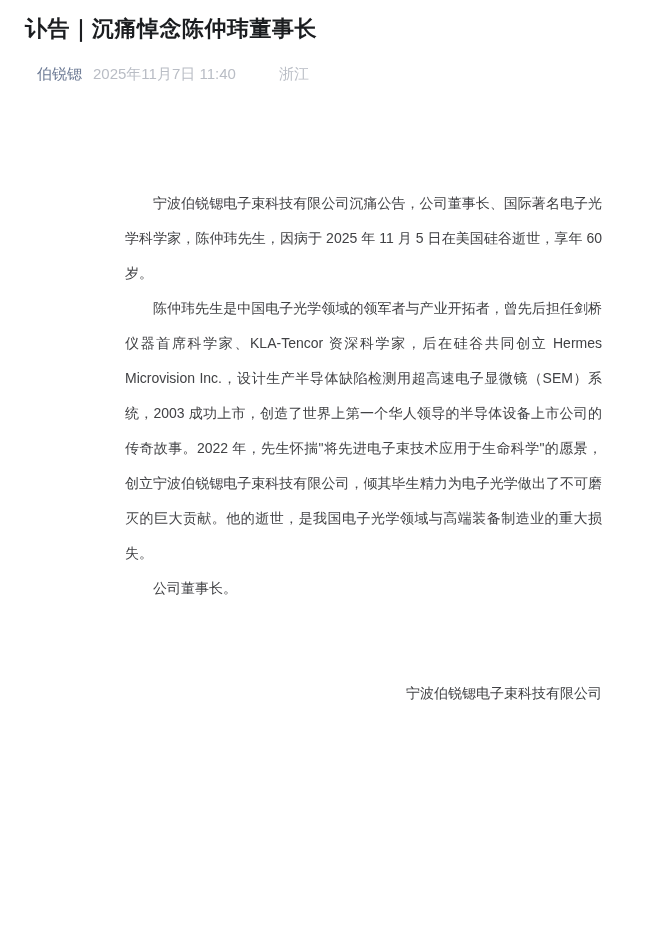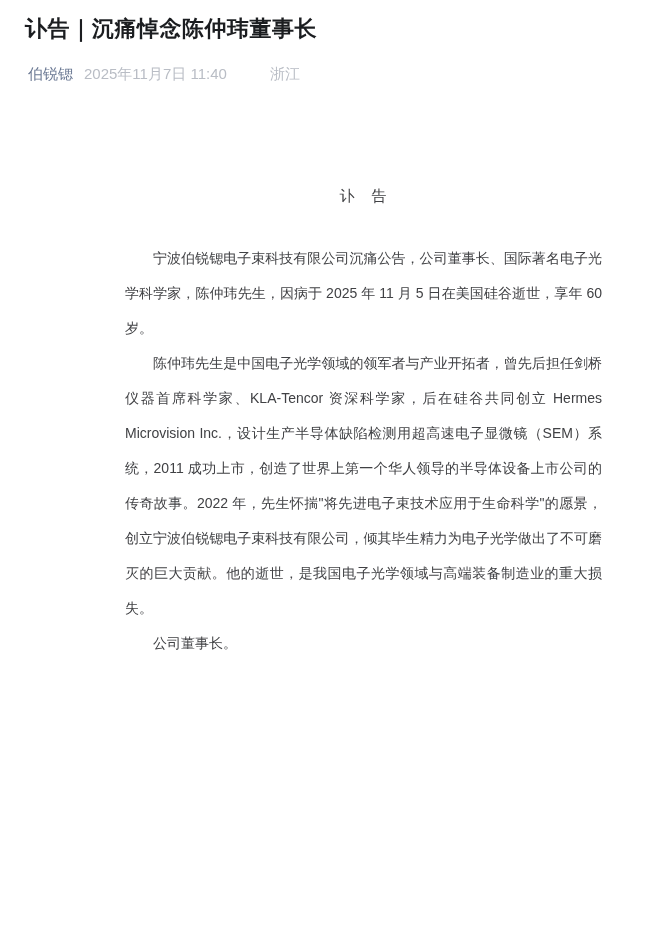--- a/index.html
+++ b/index.html
@@ -26,21 +26,21 @@
     margin: 0;
     max-width: 600px;
     font-size: 22px;
     line-height: 30px;
     font-weight: 700;
     letter-spacing: 0.5px;
     color: var(--title);
   }
   .byline {
     position: absolute;
-    left: 28px;
+    left: 37px;
     top: 56px;
     display: flex;
     align-items: baseline;
     font-size: 15px;
     line-height: 20px;
   }
   .byline .source {
     color: var(--source);
     font-weight: 500;
     cursor: pointer;
@@ -87,25 +87,24 @@
 
   <h1 class="article-title">讣告｜沉痛悼念陈仲玮董事长</h1>
 
   <div class="byline">
     <span class="source">伯锐锶</span>
     <span class="meta datetime">2025年11月7日 11:40</span>
     <span class="meta location">浙江</span>
   </div>
 
   <main class="doc">
-    <div class="doc-heading">讣　告</div>
 
     <div class="doc-paragraphs" id="paragraphs">
         <p>宁波伯锐锶电子束科技有限公司沉痛公告，公司董事长、国际著名电子光学科学家，陈仲玮先生，因病于 2025 年 11 月 5 日在美国硅谷逝世，享年 60 岁。</p>
-        <p>陈仲玮先生是中国电子光学领域的领军者与产业开拓者，曾先后担任剑桥仪器首席科学家、KLA-Tencor 资深科学家，后在硅谷共同创立 Hermes Microvision Inc.，设计生产半导体缺陷检测用超高速电子显微镜（SEM）系统，2011 成功上市，创造了世界上第一个华人领导的半导体设备上市公司的传奇故事。2022 年，先生怀揣"将先进电子束技术应用于生命科学"的愿景，创立宁波伯锐锶电子束科技有限公司，倾其毕生精力为电子光学做出了不可磨灭的巨大贡献。他的逝世，是我国电子光学领域与高端装备制造业的重大损失。</p>
+        <p>陈仲玮先生是中国电子光学领域的领军者与产业开拓者，曾先后担任剑桥仪器首席科学家、KLA-Tencor 资深科学家，后在硅谷共同创立 Hermes Microvision Inc.，设计生产半导体缺陷检测用超高速电子显微镜（SEM）系统，2003 成功上市，创造了世界上第一个华人领导的半导体设备上市公司的传奇故事。2022 年，先生怀揣"将先进电子束技术应用于生命科学"的愿景，创立宁波伯锐锶电子束科技有限公司，倾其毕生精力为电子光学做出了不可磨灭的巨大贡献。他的逝世，是我国电子光学领域与高端装备制造业的重大损失。</p>
         <p>公司董事长。</p>
       </div>
 
     <div class="signature">
       <div class="sig-line">宁波伯锐锶电子束科技有限公司</div>
 
     </div>
   </main>
 
 </div>

